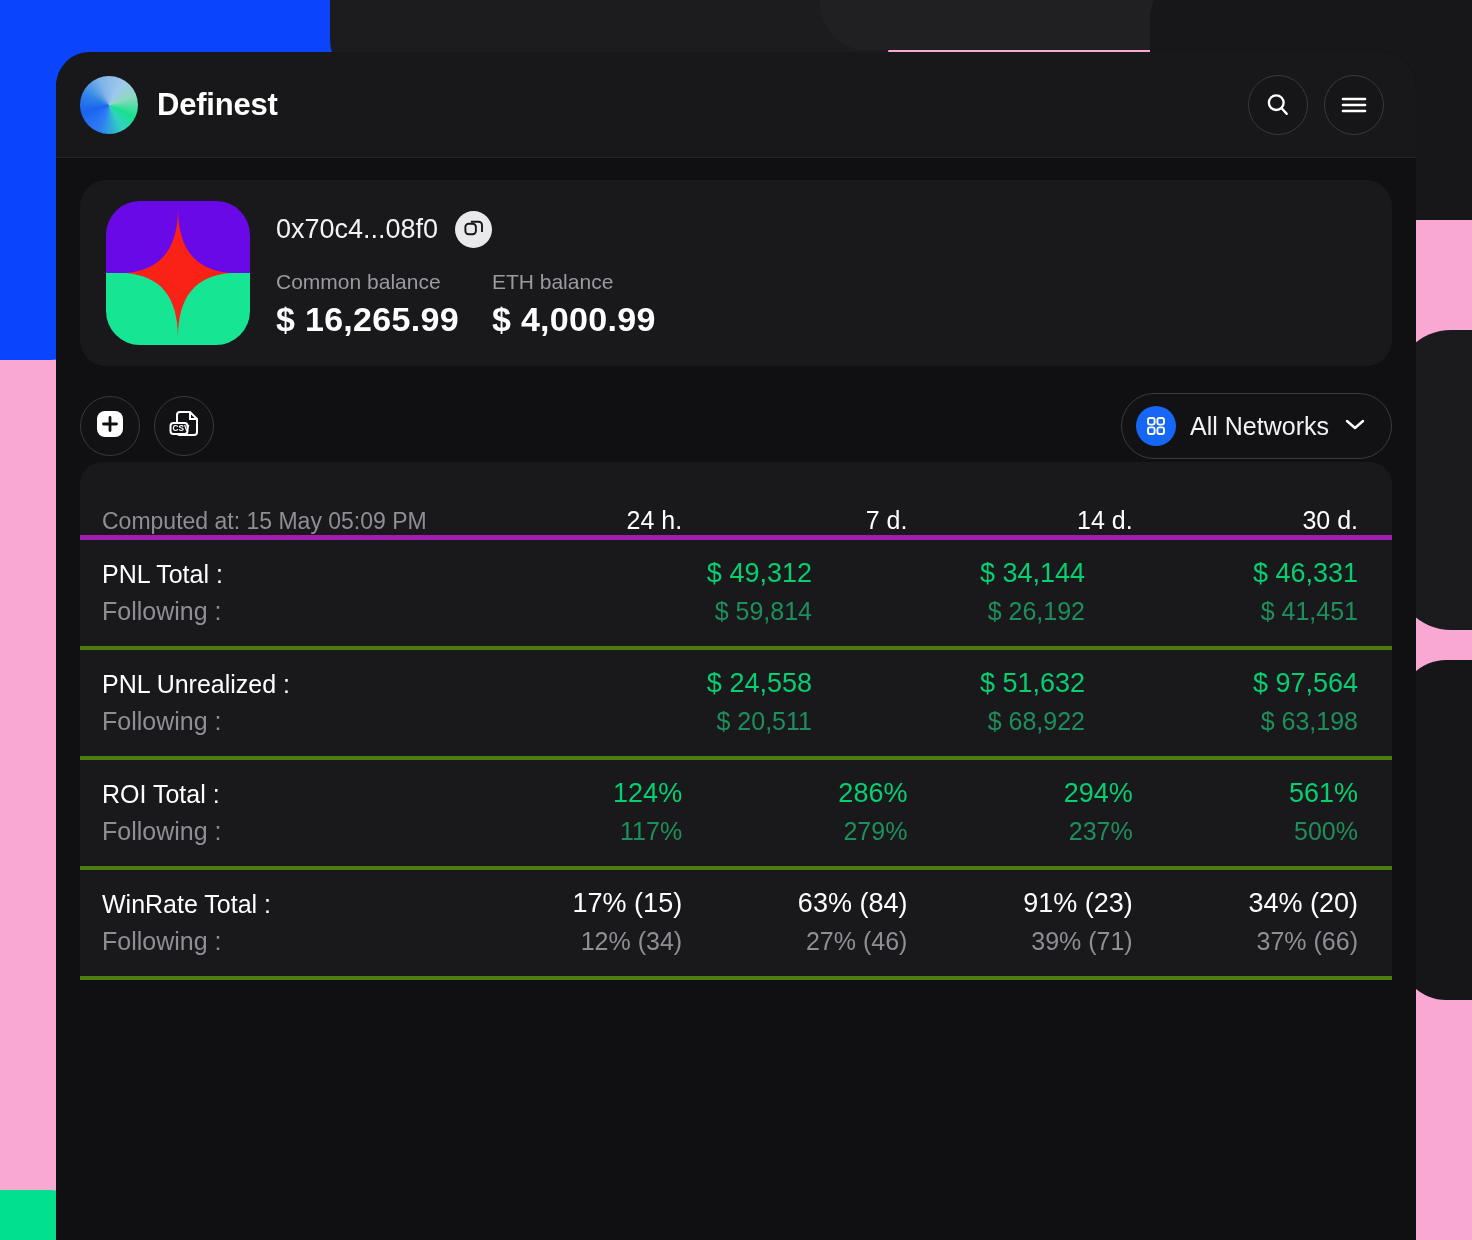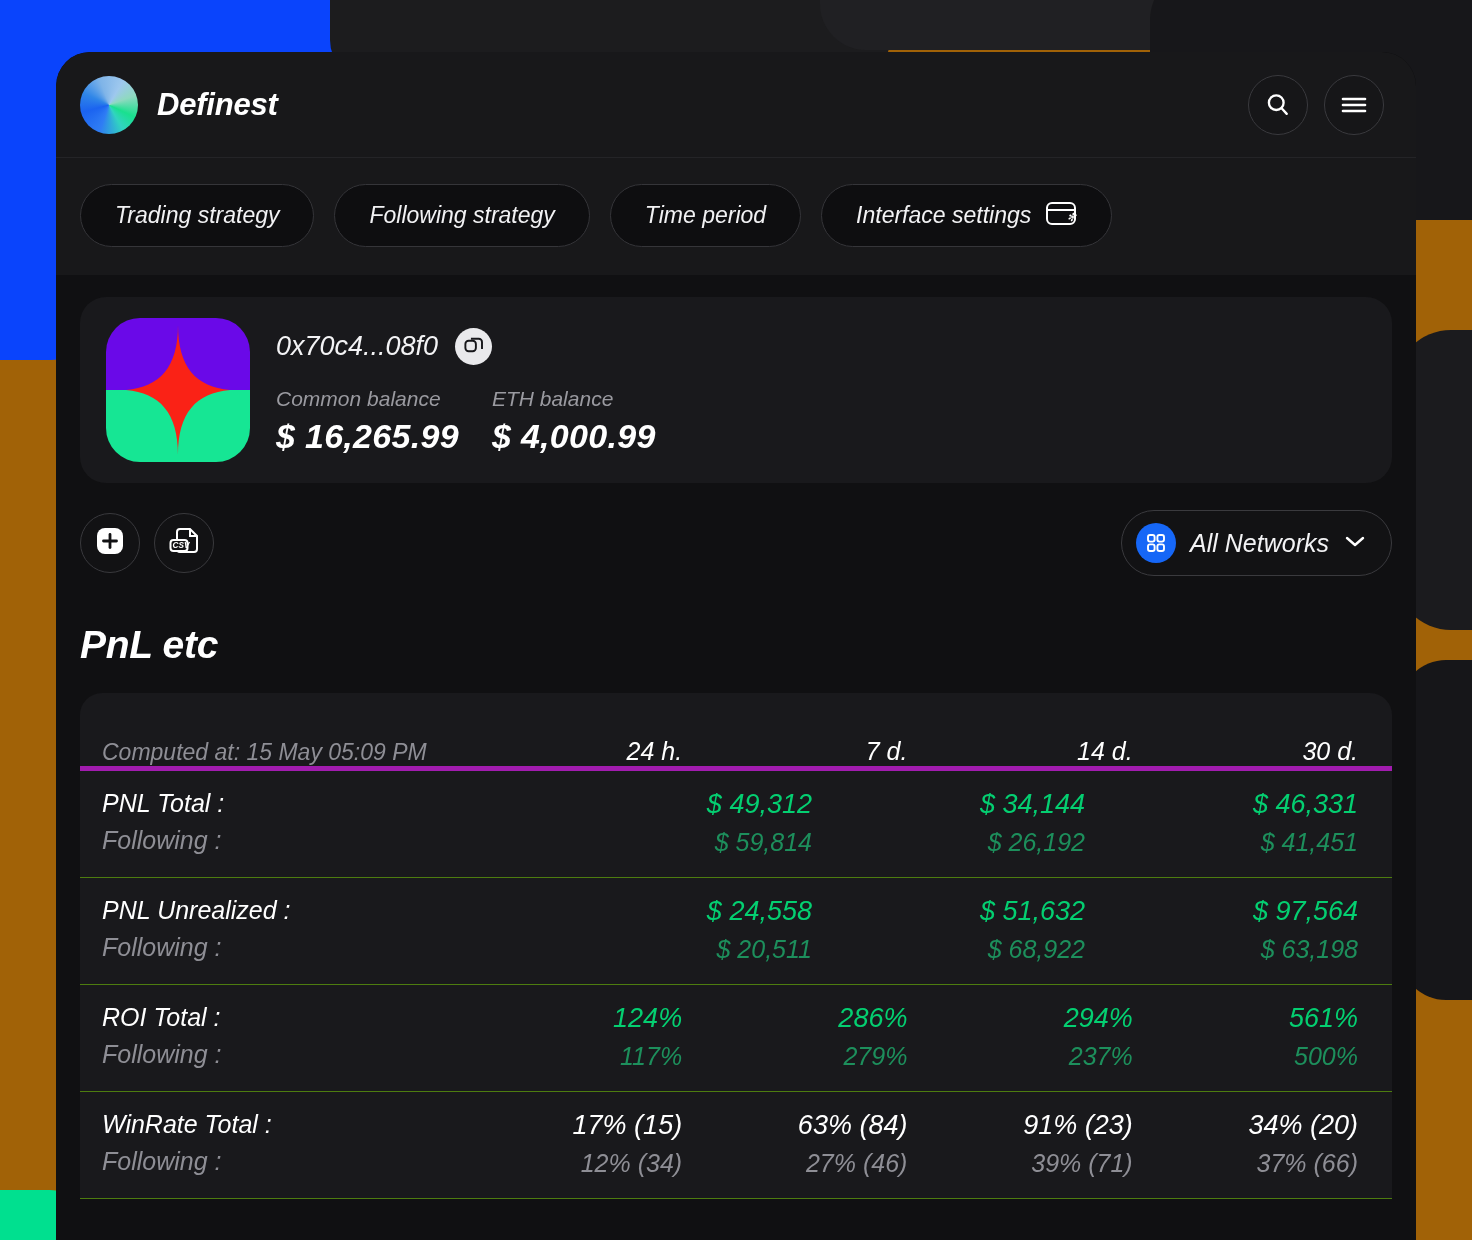--- a/index.html
+++ b/index.html
@@ -4,21 +4,21 @@
 <style>
   * { box-sizing: border-box; margin: 0; padding: 0; }
   html, body {
     width: 1472px; height: 1240px;
     background: #0b0b0d;
     font-family: "Liberation Sans", sans-serif;
     overflow: hidden;
   }
 
   
-  .stage { position: relative; width: 1472px; height: 1240px; background: #a16207; overflow: hidden; font-style: italic; }
+  .stage { position: relative; width: 1472px; height: 1240px; background: #f9a8d4; overflow: hidden; }
 
   .blue-bg {
     position: absolute; left: -40px; top: -40px;
     width: 420px; height: 260px;
     background: #0a44fc;
     border-bottom-right-radius: 60px;
   }
   .blue-bg2 {
     position: absolute; left: -60px; top: 120px;
     width: 200px; height: 240px;
@@ -151,22 +151,22 @@
   .table-wrap { padding: 0 24px; }
   .table { background: #19191c; border-radius: 22px 22px 0 0; overflow: hidden; }
   .t-row { display: flex; align-items: center; padding: 0 22px; }
   .t-head { height: 78px; border-bottom: 5px solid #a21caf; align-items: flex-end; }
   .t-head .c0 { color: #8e8e95; font-size: 23px; }
   .t-head .cell { color: #ffffff; font-size: 25px; }
   .cell, .c0 { flex: 1; }
   .c0 { flex: 1.72; text-align: left; }
   .cell { text-align: right; padding-right: 12px; }
   .t-body-row {
-    display: flex; align-items: flex-start; padding: 18px 22px 20px 22px;
-    border-bottom: 1px solid #4d7c0f;
+    display: flex; align-items: flex-end; padding: 18px 22px 20px 22px;
+    border-bottom: 4px solid #4d7c0f;
   }
   .stack { display: flex; flex-direction: column; gap: 8px; }
   .lbl-main { color: #ffffff; font-size: 25px; }
   .lbl-sub { color: #8e8e95; font-size: 25px; }
   .v-main { font-size: 27px; }
   .v-sub { font-size: 25px; }
   .green-main { color: #04cf71; }
   .green-sub { color: #1d8f5c; }
   .white-main { color: #ffffff; }
   .gray-sub { color: #8e8e95; }
@@ -208,41 +208,20 @@
             <svg width="28" height="22" viewBox="0 0 28 22" fill="none" stroke="#ffffff" stroke-width="2.6" stroke-linecap="round">
                 <line x1="3" y1="5" x2="25" y2="5"></line>
                 <line x1="3" y1="11" x2="25" y2="11"></line>
                 <line x1="3" y1="17" x2="25" y2="17"></line>
               </svg>
           </span>
         </div>
       </div>
     </div>
 
-    <div class="pill-row">
-      <div class="pill">
-        <span>Trading strategy</span>
-      </div>
-      <div class="pill">
-        <span>Following strategy</span>
-      </div>
-      <div class="pill">
-        <span>Time period</span>
-      </div>
-      <div class="pill">
-        <span>Interface settings</span>
-        <span>
-          <svg width="32" height="26" viewBox="0 0 32 26" fill="none" stroke="#ffffff" stroke-width="2">
-            <rect x="2" y="3" width="28" height="21" rx="5"></rect>
-            <line x1="2" y1="10" x2="30" y2="10"></line>
-            <text x="22" y="21" font-size="11" fill="#ffffff" stroke="none" font-family="Liberation Sans, sans-serif">✻</text>
-          </svg>
-        </span>
-      </div>
-    </div>
 
     <div class="wallet-wrap">
       <div class="wallet-card">
         <div class="wallet-avatar">
           <svg class="star" viewBox="0 0 104 130">
             <path d="M52 0 C52 42 70 62 104 65 C70 68 52 88 52 130 C52 88 34 68 0 65 C34 62 52 42 52 0 Z" fill="#fa2216"></path>
           </svg>
         </div>
         <div class="wallet-info">
           <div class="addr-row">
@@ -301,21 +280,20 @@
         </span>
         <span class="net-label">All Networks</span>
         <span>
           <svg width="24" height="16" viewBox="0 0 24 16" fill="none" stroke="#ffffff" stroke-width="2.4" stroke-linecap="round" stroke-linejoin="round">
               <polyline points="4,5 12,12 20,5"></polyline>
             </svg>
         </span>
       </div>
     </div>
 
-    <div class="section-title">PnL etc</div>
 
     <div class="table-wrap">
       <div class="table">
 
         <div class="t-row t-head">
           <div class="c0">Computed at: 15 May 05:09 PM</div>
           <div class="cell">24 h.</div>
           <div class="cell">7 d.</div>
           <div class="cell">14 d.</div>
           <div class="cell">30 d.</div>

